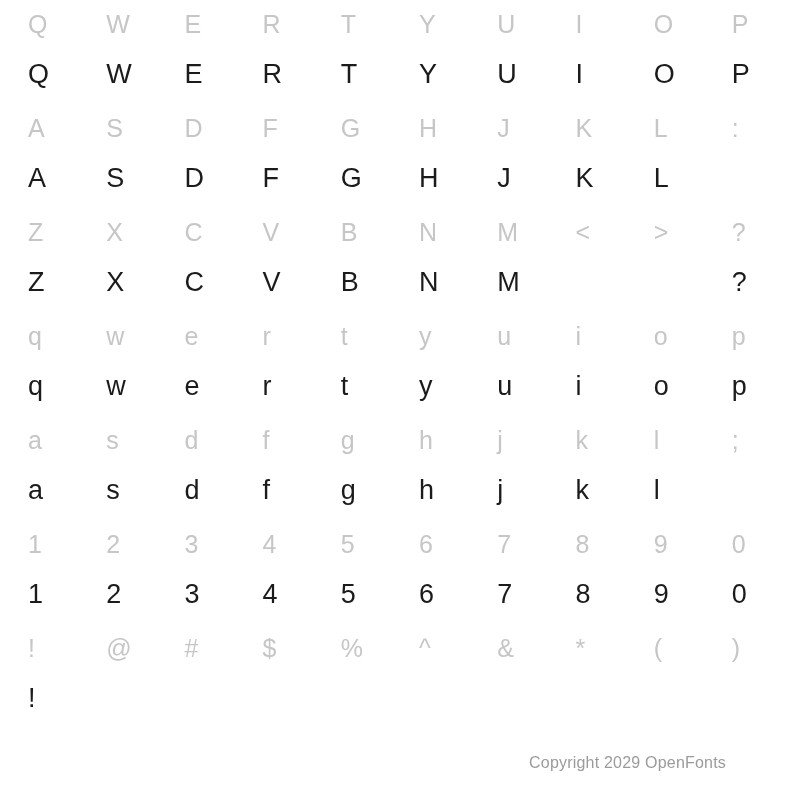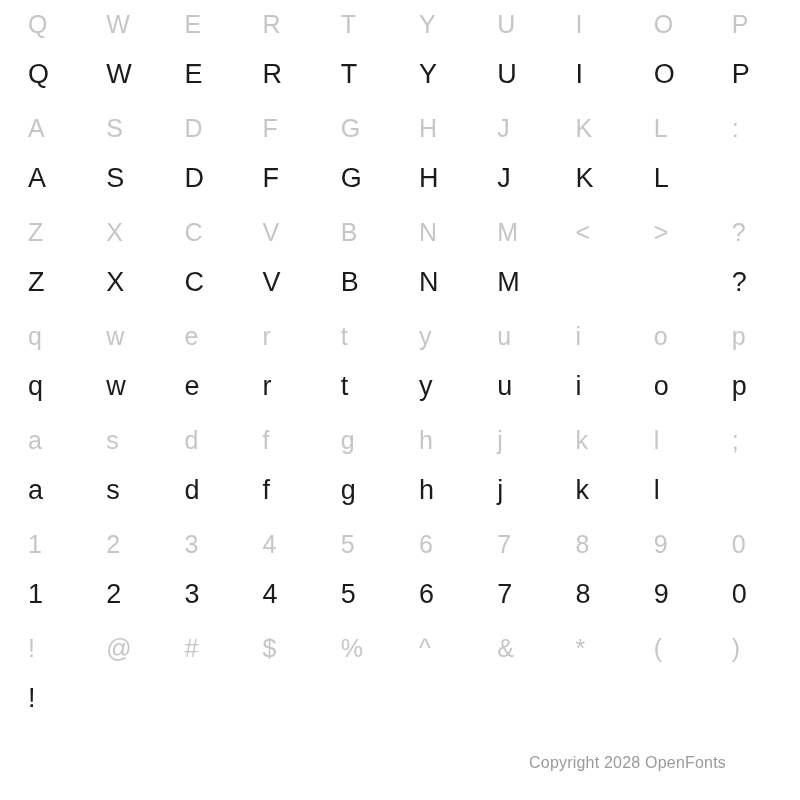--- a/index.html
+++ b/index.html
@@ -239,13 +239,13 @@
       <div class="cell"></div>
       <div class="cell"></div>
       <div class="cell"></div>
       <div class="cell"></div>
       <div class="cell"></div>
       <div class="cell"></div>
     </div>
     <div class="spacer-small"></div>
   </div>
 
-<div id="copyright">Copyright 2028 OpenFonts</div>
+<div id="copyright">Copyright 2029 OpenFonts</div>
 
 </body></html>

